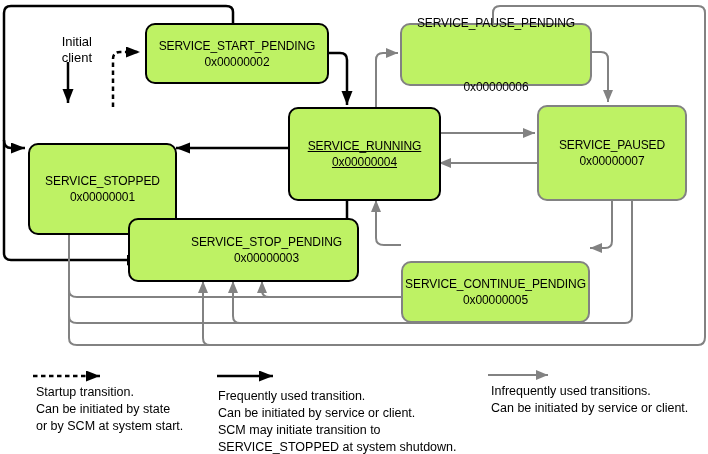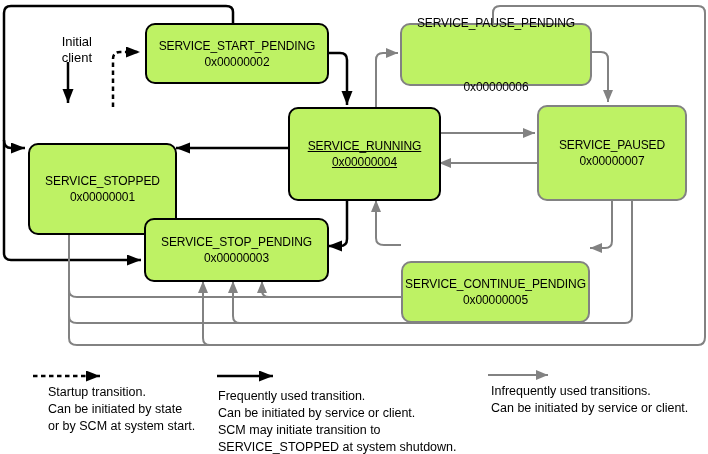--- a/index.html
+++ b/index.html
@@ -71,21 +71,21 @@
   <div class="state-box" style="left:145px;top:23px;width:180px;height:57px;">
     <div>SERVICE_START_PENDING</div>
     <div>0x00000002</div>
   </div>
 
   <div class="state-box" style="left:288px;top:107px;width:149px;height:90px;text-decoration:underline;">
     <div>SERVICE_RUNNING</div>
     <div>0x00000004</div>
   </div>
 
-  <div class="state-box" style="left:144px;top:218px;width:181px;height:60px;">
+  <div class="state-box" style="left:128px;top:218px;width:181px;height:60px;padding-left:46px;">
     <div>SERVICE_STOP_PENDING</div>
     <div>0x00000003</div>
   </div>
 
   <div class="state-box gray" style="left:400px;top:23px;width:188px;height:59px;gap:48px;">
     <div>SERVICE_PAUSE_PENDING</div>
     <div>0x00000006</div>
   </div>
 
   <div class="state-box gray" style="left:537px;top:105px;width:146px;height:92px;">
@@ -96,21 +96,21 @@
   <div class="state-box gray" style="left:401px;top:219px;width:185px;height:58px;margin-top:42px;">
     <div>SERVICE_CONTINUE_PENDING</div>
     <div>0x00000005</div>
   </div>
 
   <div class="free-label" style="left:42px;top:34px;width:50px;">
     <div>Initial</div>
     <div>client</div>
   </div>
 
-  <div class="legend-block" style="left:48px;top:384px;">
+  <div class="legend-block" style="left:36px;top:384px;">
     <div>Startup transition.</div>
     <div>Can be initiated by state</div>
     <div>or by SCM at system start.</div>
   </div>
 
   <div class="legend-block" style="left:218px;top:388px;">
     <div>Frequently used transition.</div>
     <div>Can be initiated by service or client.</div>
     <div>SCM may initiate transition to</div>
     <div>SERVICE_STOPPED at system shutdown.</div>

